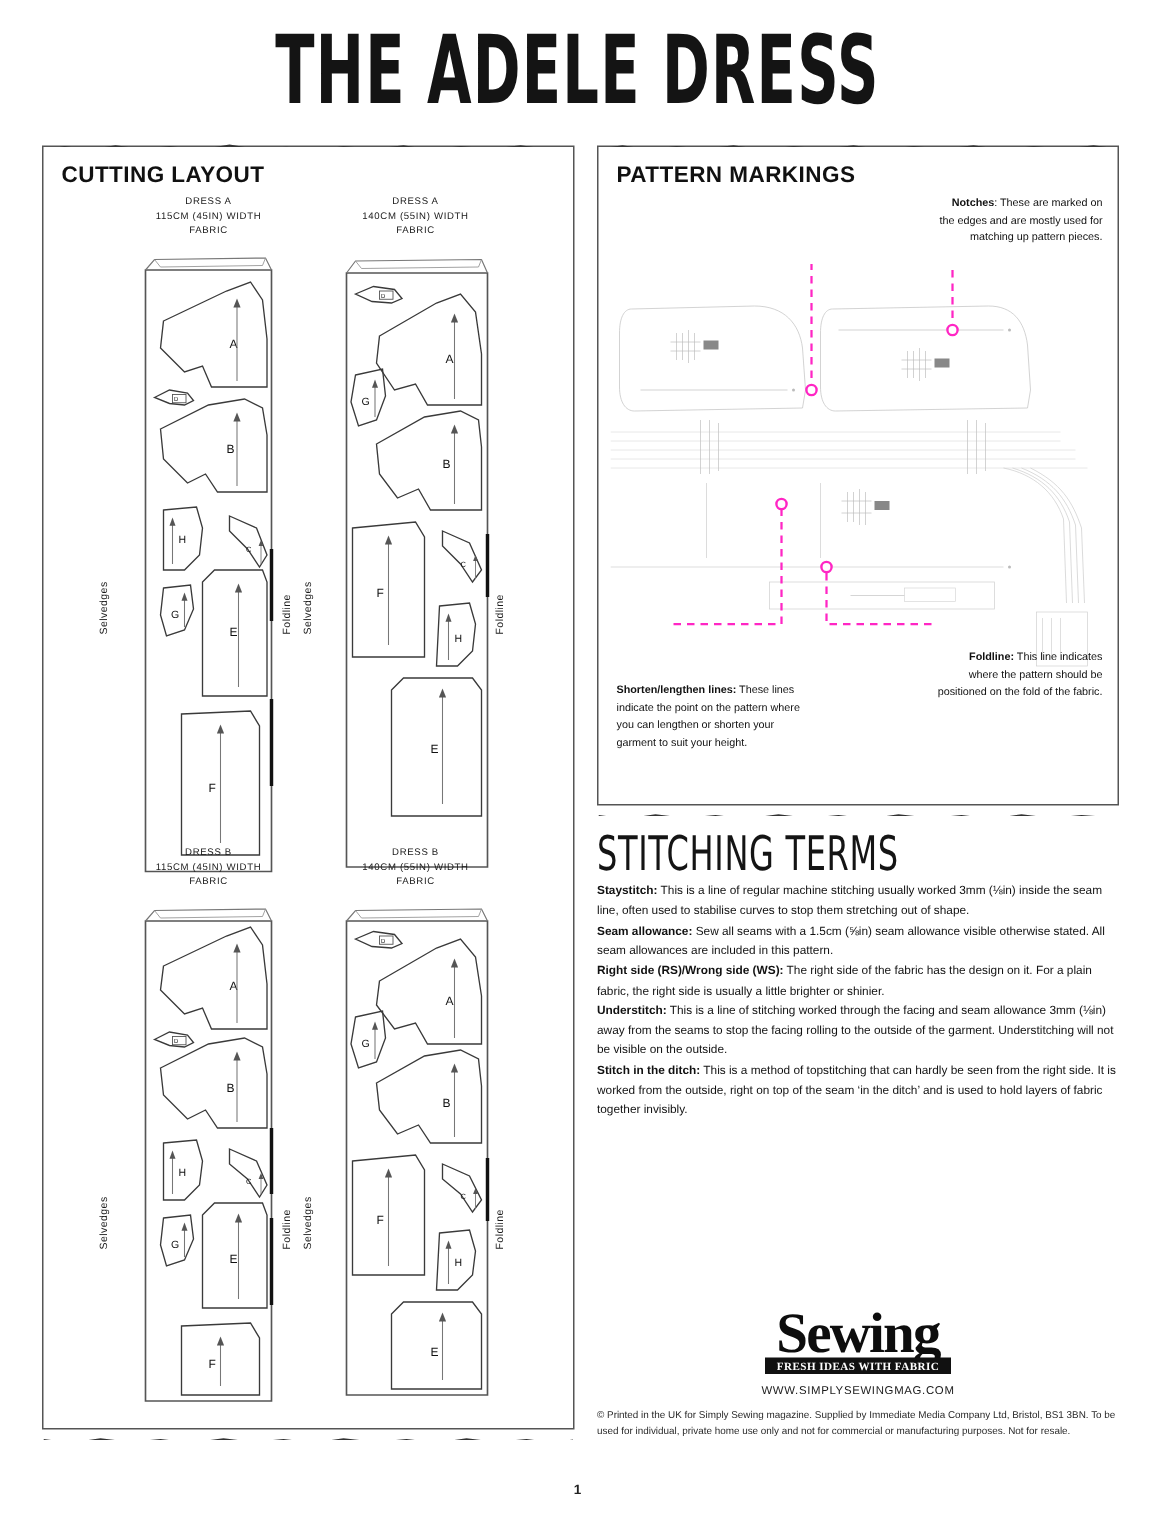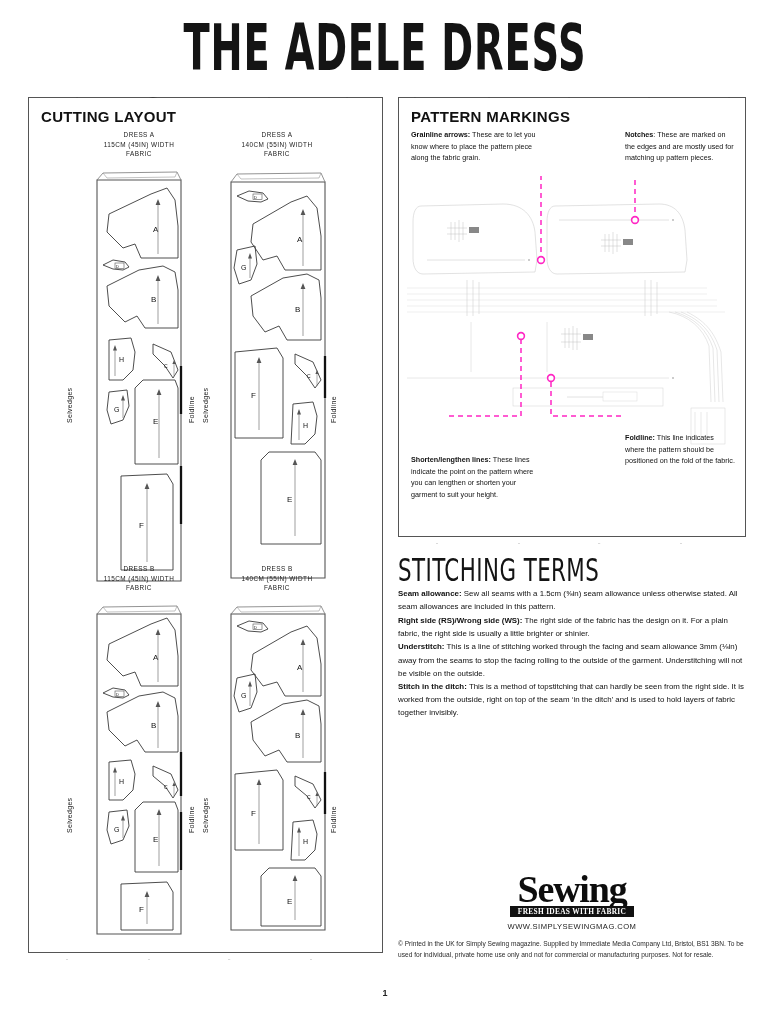--- a/index.html
+++ b/index.html
@@ -118,21 +118,21 @@
   }
 
   .callout {
     position: absolute;
     font-size: 7.2px;
     line-height: 1.62;
     color: #111;
     font-family: "Liberation Sans", sans-serif;
   }
   .callout b { font-weight: 700; }
-  .callout.right { text-align: left; }
+  .callout.right { text-align: right; }
 
   #callout-grainline { left: 12px; top: 31px; width: 128px; }
   #callout-notches   { right: 10px; top: 31px; width: 110px; }
   #callout-shorten   { left: 12px; top: 334px; width: 128px; margin-top: 22px; }
   #callout-foldline  { right: 10px; top: 334px; width: 110px; }
 
   
   #stitching-heading {
     position: absolute;
     left: 398px;
@@ -590,37 +590,35 @@
       </g>
       <g fill="#ffffff" stroke="#ff26c4" stroke-width="1.6">
         <circle cx="134" cy="84" r="3.4"></circle>
         <circle cx="228" cy="44" r="3.4"></circle>
         <circle cx="114" cy="160" r="3.4"></circle>
         <circle cx="144" cy="202" r="3.4"></circle>
       </g>
     </svg>
   </div>
 
-  <div class="callout" id="callout-grainline">
-    <b>Grainline arrows:</b><span> These are to let you know where to place the pattern piece along the fabric grain.</span>
-  </div>
   <div class="callout right" id="callout-notches">
     <b>Notches</b><span>: These are marked on the edges and are mostly used for matching up pattern pieces.</span>
   </div>
   <div class="callout" id="callout-shorten">
     <b>Shorten/lengthen lines:</b><span> These lines indicate the point on the pattern where you can lengthen or shorten your garment to suit your height.</span>
   </div>
   <div class="callout right" id="callout-foldline">
     <b>Foldline:</b><span> This line indicates where the pattern should be positioned on the fold of the fabric.</span>
   </div>
 </div>
 
 <div id="stitching-heading">STITCHING TERMS</div>
 <div id="stitching-list">
-    <p><b>Seam allowance:</b><span> Sew all seams with a 1.5cm (⅝in) seam allowance unless otherwise stated. All seam allowances are included in this pattern.</span></p>
+    <p><b>Staystitch:</b><span> This is a line of regular machine stitching usually worked 3mm (⅛in) inside the seam line, often used to stabilise curves to stop them stretching out of shape.</span></p>
+    <p><b>Seam allowance:</b><span> Sew all seams with a 1.5cm (⅝in) seam allowance visible otherwise stated. All seam allowances are included in this pattern.</span></p>
     <p><b>Right side (RS)/Wrong side (WS):</b><span> The right side of the fabric has the design on it. For a plain fabric, the right side is usually a little brighter or shinier.</span></p>
     <p><b>Understitch:</b><span> This is a line of stitching worked through the facing and seam allowance 3mm (⅛in) away from the seams to stop the facing rolling to the outside of the garment. Understitching will not be visible on the outside.</span></p>
     <p><b>Stitch in the ditch:</b><span> This is a method of topstitching that can hardly be seen from the right side. It is worked from the outside, right on top of the seam ‘in the ditch’ and is used to hold layers of fabric together invisibly.</span></p>
   </div>
 
 <div id="footer-logo">
   <div class="logo-main">Sewing</div>
   <div class="logo-tagline">FRESH IDEAS WITH FABRIC</div>
   <div class="logo-url">WWW.SIMPLYSEWINGMAG.COM</div>
 </div>

